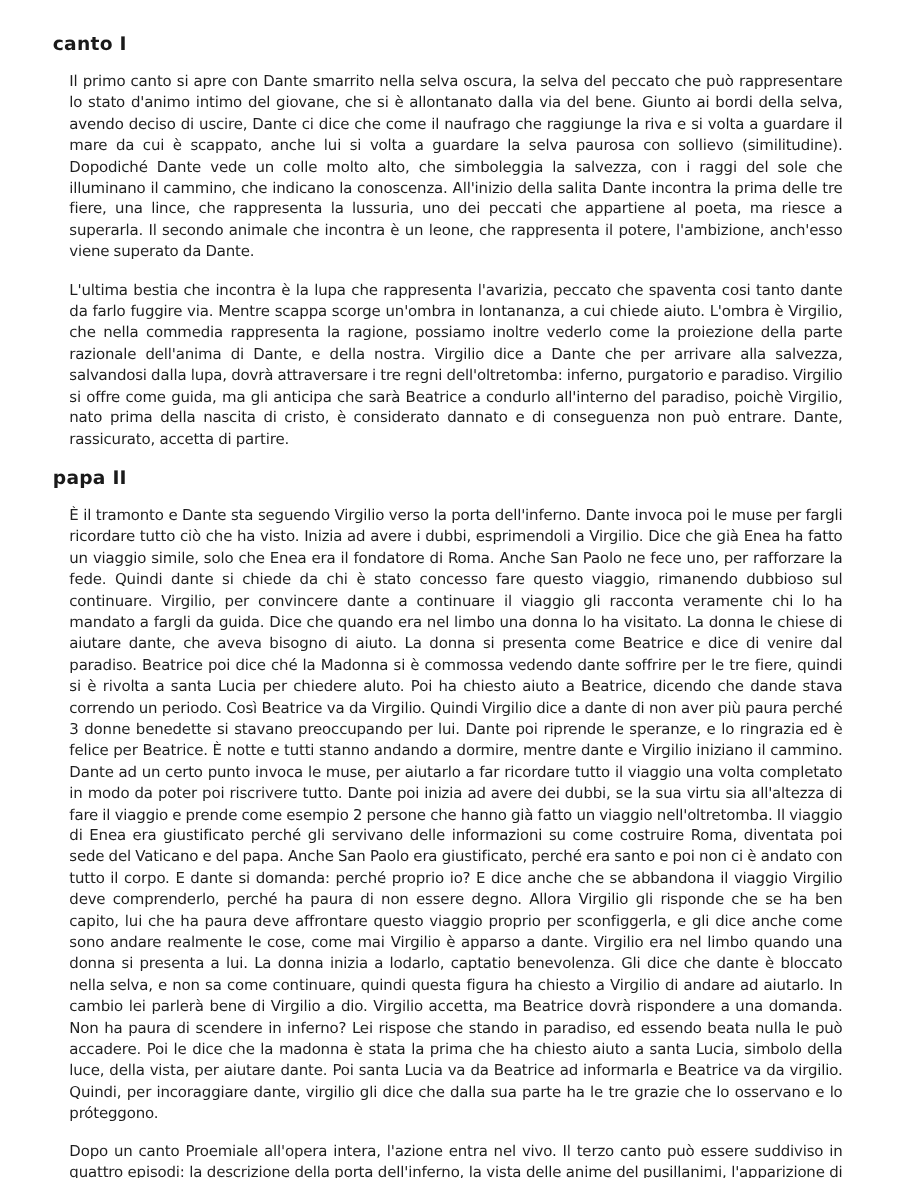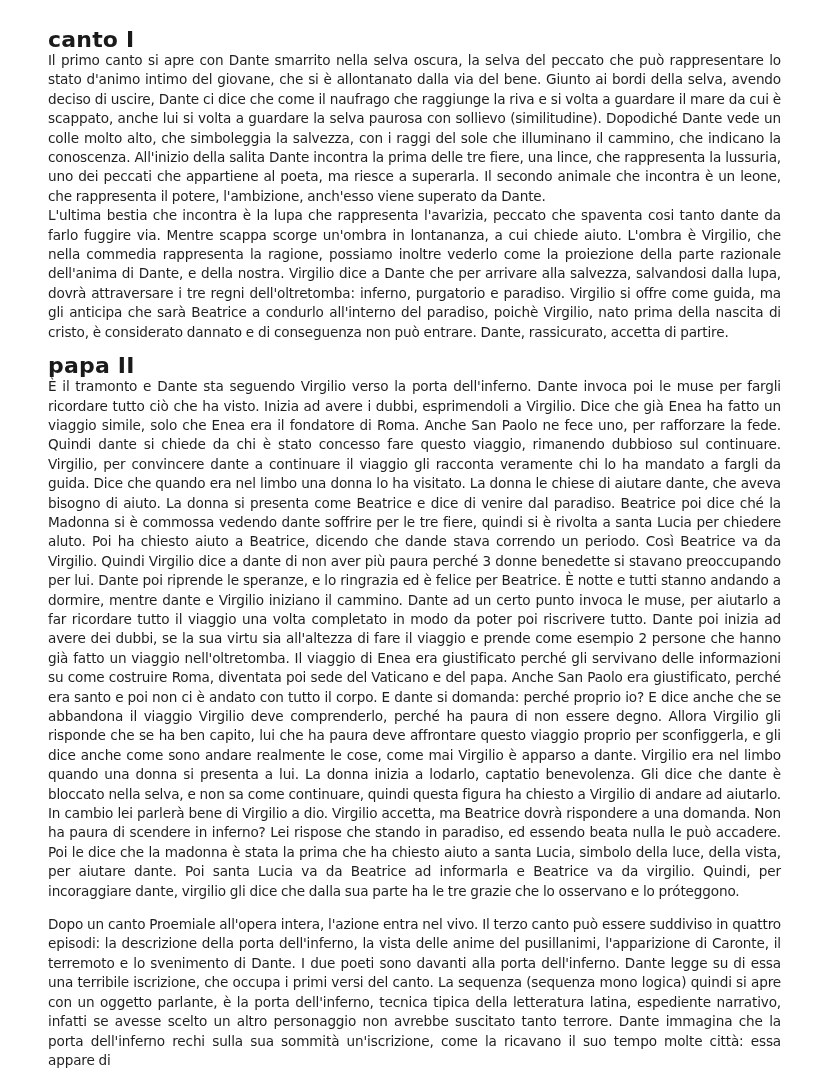--- a/index.html
+++ b/index.html
@@ -20,32 +20,32 @@
       left: 48px;
       top: 30px;
       width: 733px;
     }
     .section {
       margin: 0 0 14px 0;
     }
     .heading {
       font-family: "DejaVu Sans", sans-serif;
       font-weight: bold;
-      font-size: 22px;
+      font-size: 17px;
       line-height: 20px;
       letter-spacing: 0.2px;
       color: #1a1a1a;
       margin: 0 0 1px 0;
       text-transform: none;
     }
     .para {
       font-size: 13.6px;
       line-height: 19.4px;
       text-align: justify;
-      margin: 0;
+      margin: 15px;
       letter-spacing: -0.15px;
       word-spacing: -0.3px;
     }
   </style>
 </head>
 <body>
 
 <div class="page">
 
   <div class="section">

